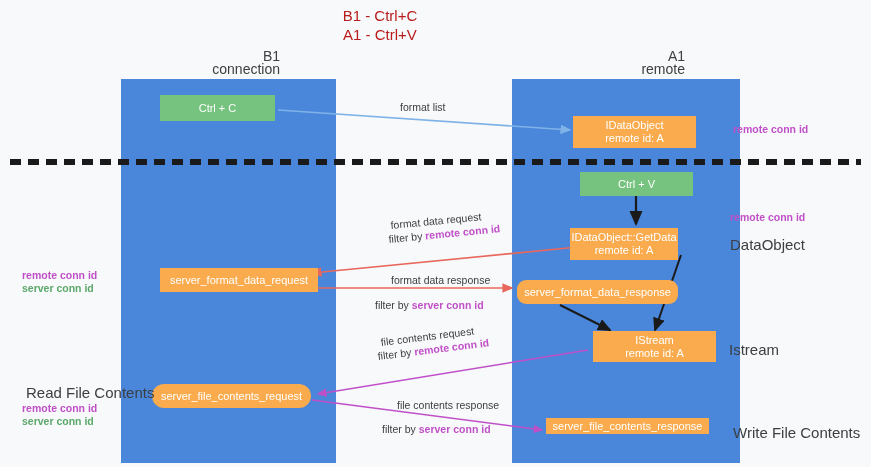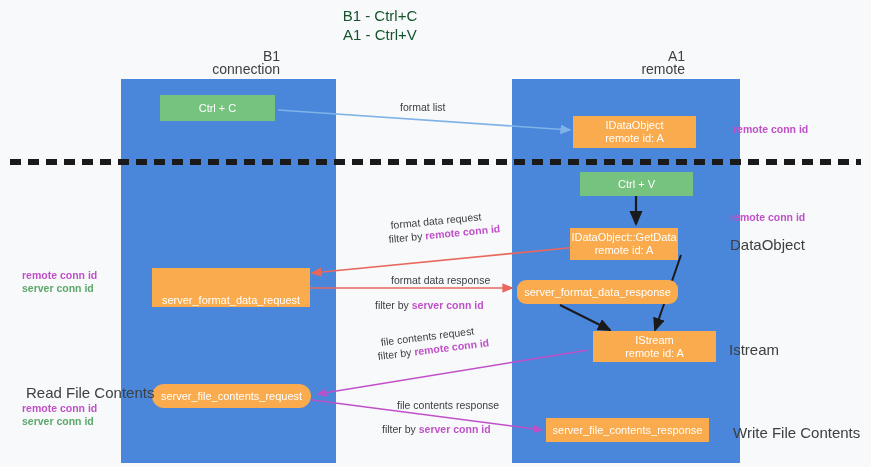--- a/index.html
+++ b/index.html
@@ -9,21 +9,21 @@
     font-family:"Liberation Sans", sans-serif;
     overflow:hidden;
     position:relative;
   }
   #stage{position:absolute;left:0;top:0;width:871px;height:467px;}
   .abs{position:absolute;}
 
   
   .title{
     left:0;top:6px;width:760px;text-align:center;
-    font-size:15px;color:#14532d;line-height:19px;
+    font-size:15px;color:#b91c1c;line-height:19px;
   }
 
   
   .colcap{
     font-size:14px;color:#3c4043;text-align:right;line-height:13px;
   }
 
   
   .lane{background:#4a86da;}
 
@@ -114,38 +114,38 @@
 
   <div class="abs node green" style="left:580px;top:172px;width:113px;height:24px;">
     <span>Ctrl + V</span>
   </div>
 
   <div class="abs node orange" style="left:570px;top:228px;width:108px;height:32px;">
     <span>IDataObject::GetData</span>
     <span>remote id: A</span>
   </div>
 
-  <div class="abs node orange" style="left:152px;top:268px;width:158px;height:39px;justify-content:flex-end;">
+  <div class="abs node orange" style="left:160px;top:268px;width:158px;height:24px;">
     <span>server_format_data_request</span>
   </div>
 
   <div class="abs node orange" style="left:517px;top:280px;width:161px;height:24px;border-radius:9px;">
     <span>server_format_data_response</span>
   </div>
 
   <div class="abs node orange" style="left:593px;top:331px;width:123px;height:31px;">
     <span>IStream</span>
     <span>remote id: A</span>
   </div>
 
   <div class="abs node orange" style="left:152px;top:384px;width:159px;height:24px;border-radius:12px;">
     <span>server_file_contents_request</span>
   </div>
 
-  <div class="abs node orange" style="left:546px;top:418px;width:163px;height:24px;">
+  <div class="abs node orange" style="left:546px;top:418px;width:163px;height:16px;">
     <span>server_file_contents_response</span>
   </div>
 
   <div class="abs lbl" style="left:400px;top:101px;">format list</div>
 
   <div class="abs lbl" style="left:390px;top:219px;transform:rotate(-5.5deg);transform-origin:left top;">format data request</div>
   <div class="abs lbl" style="left:388px;top:233px;transform:rotate(-5.5deg);transform-origin:left top;">
     <span>filter by</span>
     <span class="mag">remote conn id</span>
   </div>

